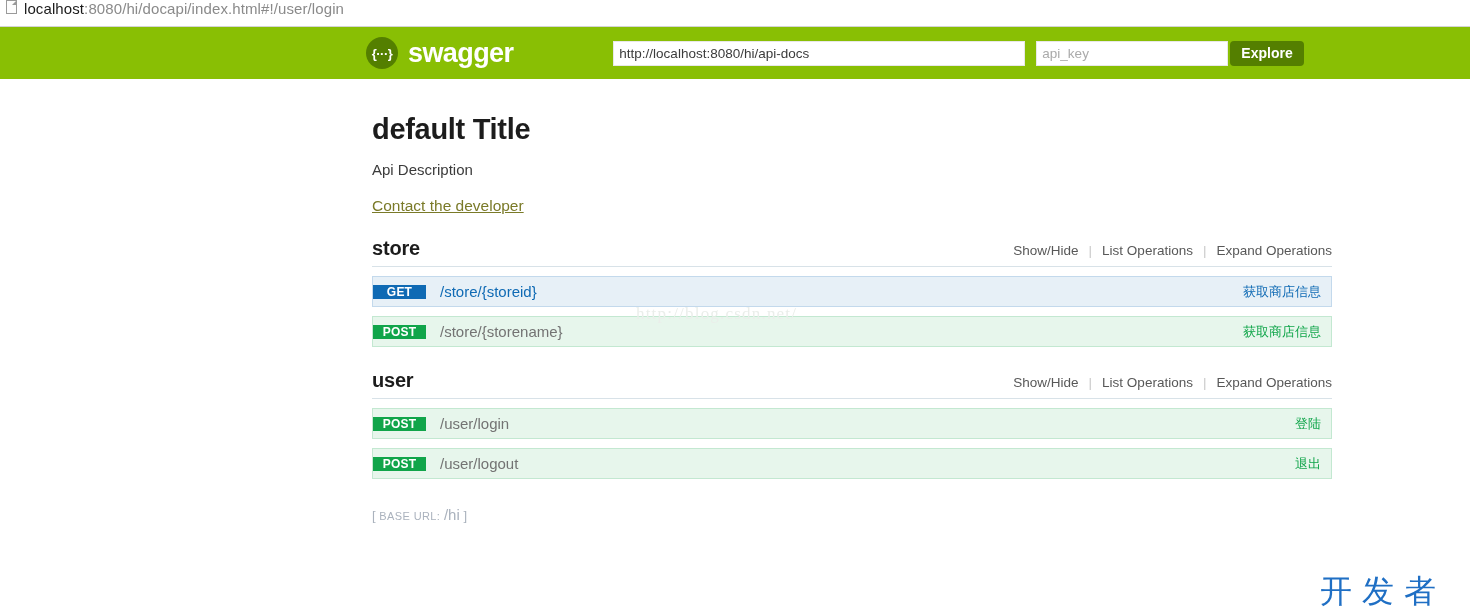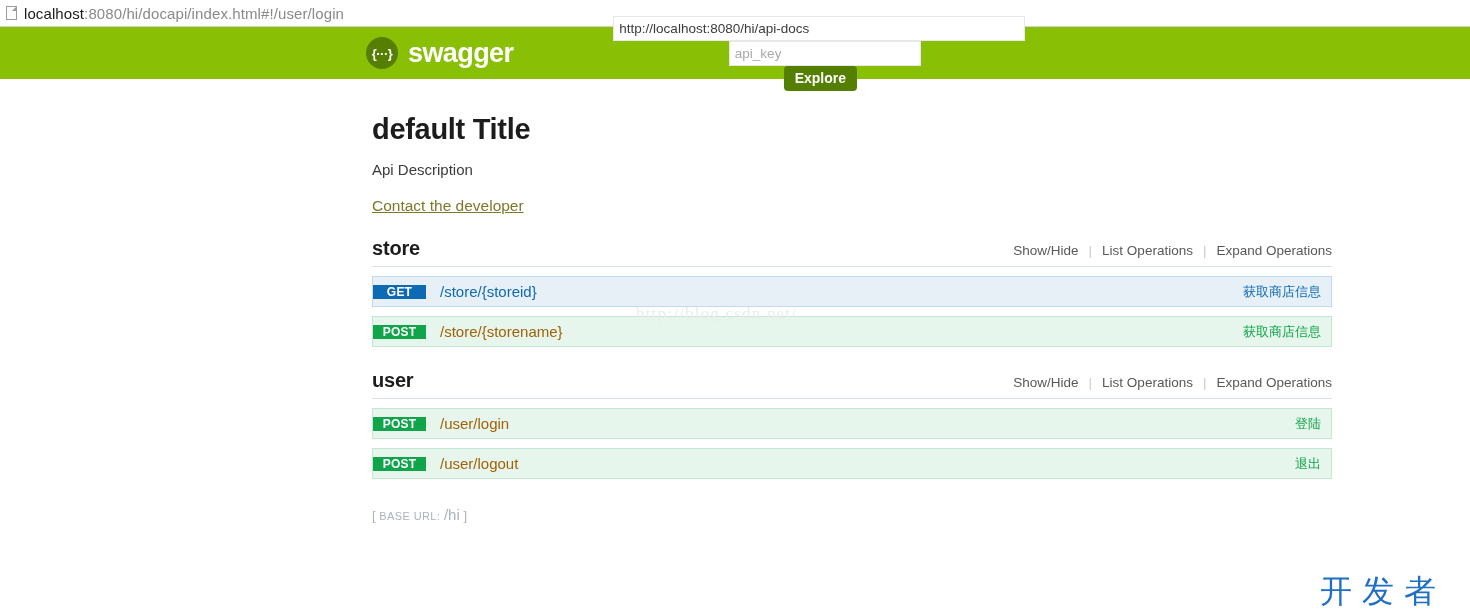--- a/index.html
+++ b/index.html
@@ -10,21 +10,21 @@
     font-family: "Liberation Sans", sans-serif;
     overflow: hidden;
   }
 
   
   .urlbar {
     height: 27px;
     background: #ffffff;
     border-bottom: 1px solid #d4d4d4;
     display: flex;
-    align-items: center;
+    align-items: flex-start;
     padding-left: 6px;
     position: relative;
   }
   .page-icon {
     width: 11px; height: 14px;
     border: 1px solid #9a9a9a;
     background: #fdfdfd;
     position: relative;
     margin-right: 7px;
     flex: 0 0 auto;
@@ -75,21 +75,20 @@
     margin-left: 10px;
     color: #ffffff;
     font-size: 27px;
     font-weight: bold;
     letter-spacing: -0.6px;
   }
   .header-form {
     display: flex;
     align-items: center;
     margin-left: 100px;
-    flex-direction: column;
   }
   .inp {
     height: 25px;
     border: 1px solid #e8e8e8;
     background: #ffffff;
     font-size: 13.5px;
     color: #3b3b3b;
     padding: 0 5px;
     font-family: "Liberation Sans", sans-serif;
     outline: none;
@@ -215,21 +214,21 @@
   }
   .endpoint.get .method { background: #0f6ab4; }
   .endpoint.get .path { color: #0f6ab4; }
   .endpoint.get .summary { color: #0f6ab4; }
 
   .endpoint.post {
     background: #e7f6ec;
     border-color: #c3e8d1;
   }
   .endpoint.post .method { background: #10a54a; }
-  .endpoint.post .path { color: #a16207; }
+  .endpoint.post .path { color: #737373; }
   .endpoint.post .summary { color: #10a54a; }
 
   .base-url {
     margin-top: 27px;
     font-size: 13px;
     color: #aab2bd;
   }
   .base-url .label {
     font-size: 11px;
     text-transform: uppercase;

